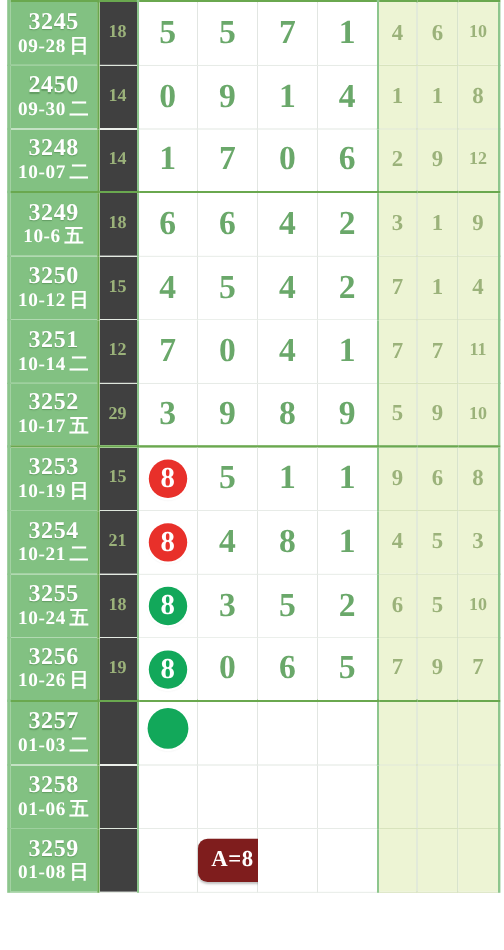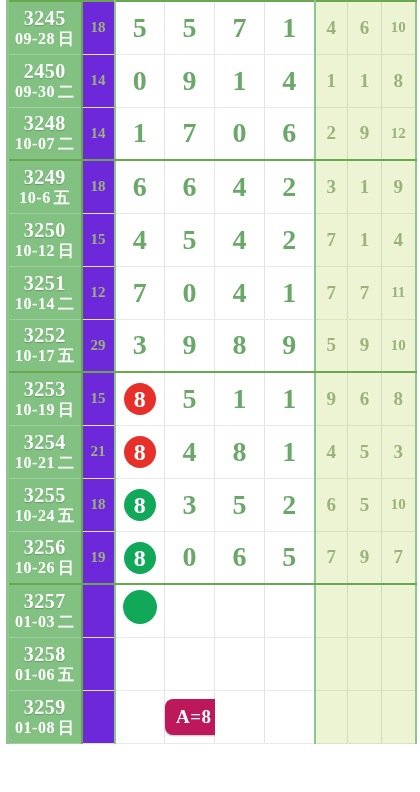--- a/index.html
+++ b/index.html
@@ -62,21 +62,21 @@
     font-size: 16px;
     font-weight: bold;
     display: block;
     margin-top: 2px;
     letter-spacing: 0.5px;
   }
   .issue-date .wd { margin-left: 3px; }
 
   
   td.sum {
-    background: #6d28d9;
+    background: #404040;
     color: #9bb27a;
     font-size: 15px;
     font-weight: bold;
     border-right: 2px solid #8dc68d;
   }
 
   
   td.num {
     background: #ffffff;
     color: #6aa86a;
@@ -114,21 +114,21 @@
     line-height: 1;
     box-shadow: 0 0 0 2px #ffffff, 0 1px 2px rgba(0,0,0,.28);
   }
   .ball.red   { background: #e8302a; }
   .ball.green { background: #12a85a; }
   .ball.empty { font-size: 0; width: 34px; height: 34px; }
 
   
   .badge {
     display: inline-block;
-    background: #be185d;
+    background: #7f1d1d;
     color: #ffffff;
     font-size: 19px;
     font-weight: bold;
     padding: 7px 11px;
     border-radius: 8px;
     letter-spacing: 0.5px;
     box-shadow: 0 1px 2px rgba(0,0,0,.25);
   }
   td.badge-cell { padding: 0; }
 </style>

